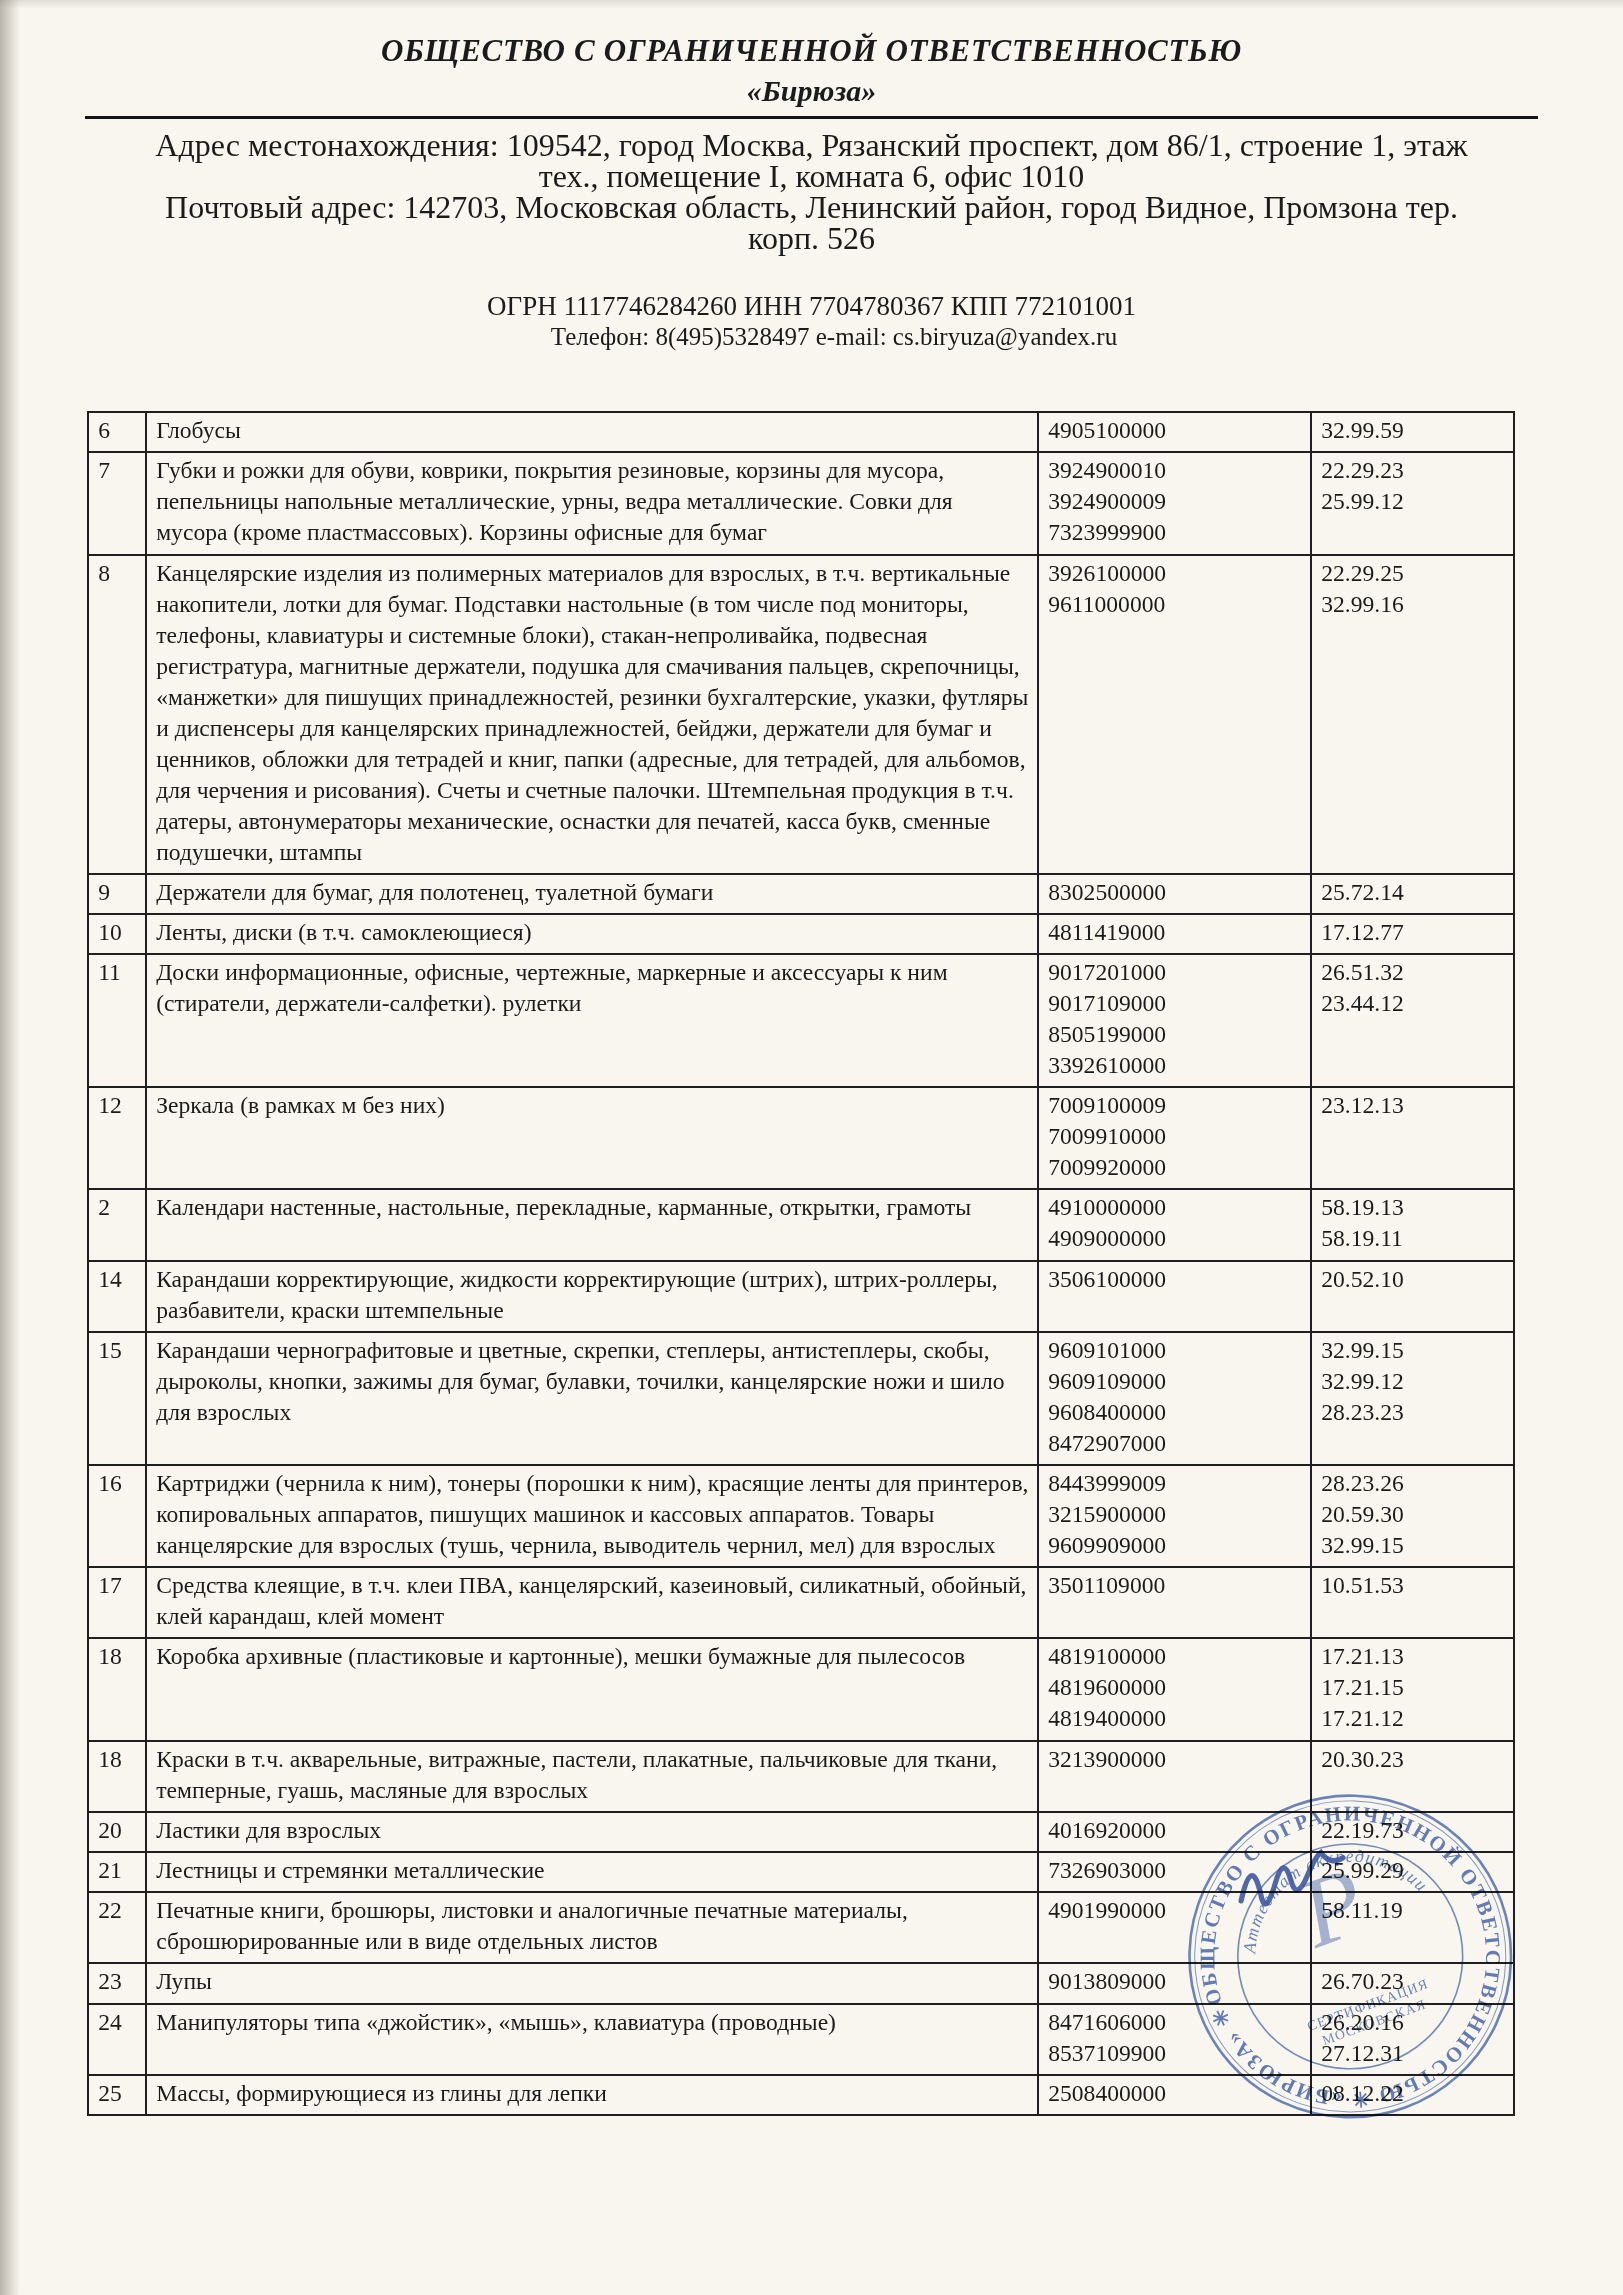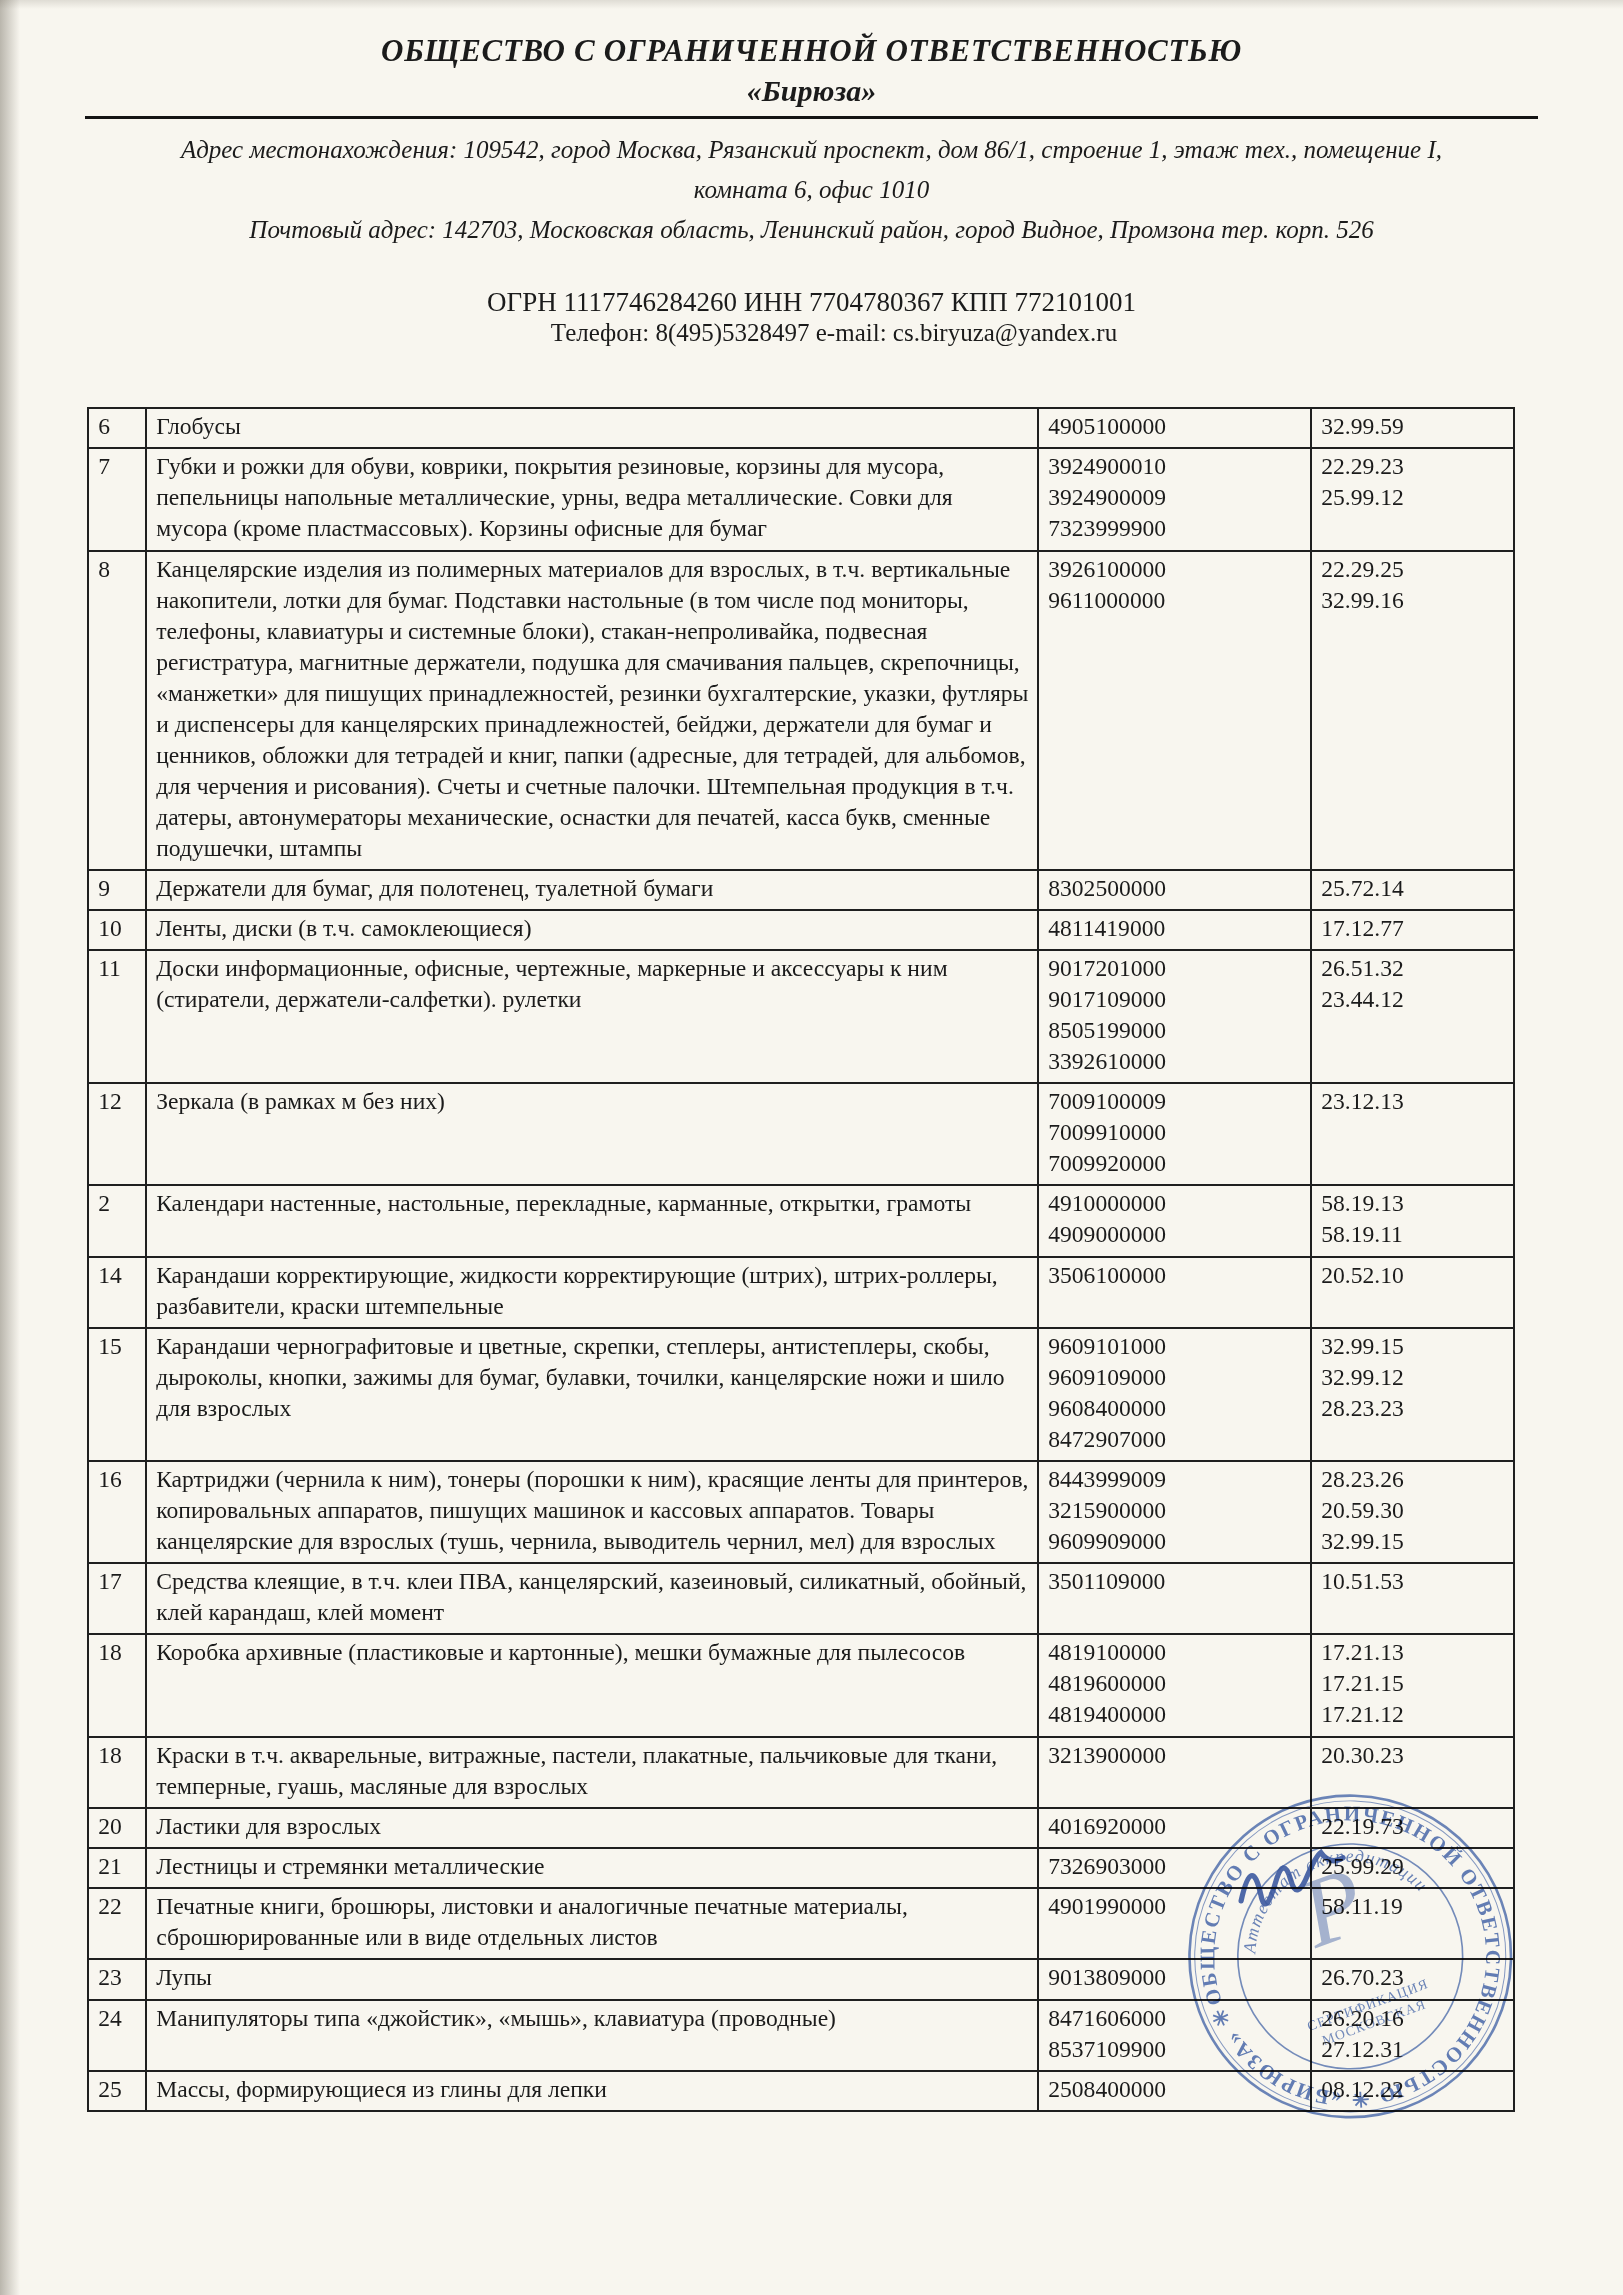--- a/index.html
+++ b/index.html
@@ -16,21 +16,21 @@
   }
   .scan-edge-top {
     position:absolute; left:0; top:0; right:0; height:9.2px;
     background:linear-gradient(to bottom, rgba(110,104,92,0.18), rgba(110,104,92,0));
     pointer-events:none;
   }
   .header { padding-top:33px; text-align:center; }
   .company-name { font-size:31px; font-weight:bold; font-style:italic; letter-spacing:0.7px; }
   .company-short { font-size:30px; font-weight:bold; font-style:italic; margin-top:5.2px; }
   .header-rule { height:3.3px; background:#141414; margin:7.9px 85px 10.5px 85px; }
-  .addr { font-size:25px; line-height:40px; max-width:1361px; margin:0 auto;font-style:italic; }
+  .addr { font-size:32px; line-height:31px; max-width:1361px; margin:0 auto; }
   .reg-line { font-size:27px; line-height:30px; margin-top:37px; }
   .contact-line { font-size:25px; line-height:30px; margin-top:1.3px;margin-left:45px; }
 
   table.products {
     margin:59px 0 0 87px;
     width:1426px;
     border-collapse:collapse;
     table-layout:fixed;
     font-size:23.6px; line-height:31px;
   }

